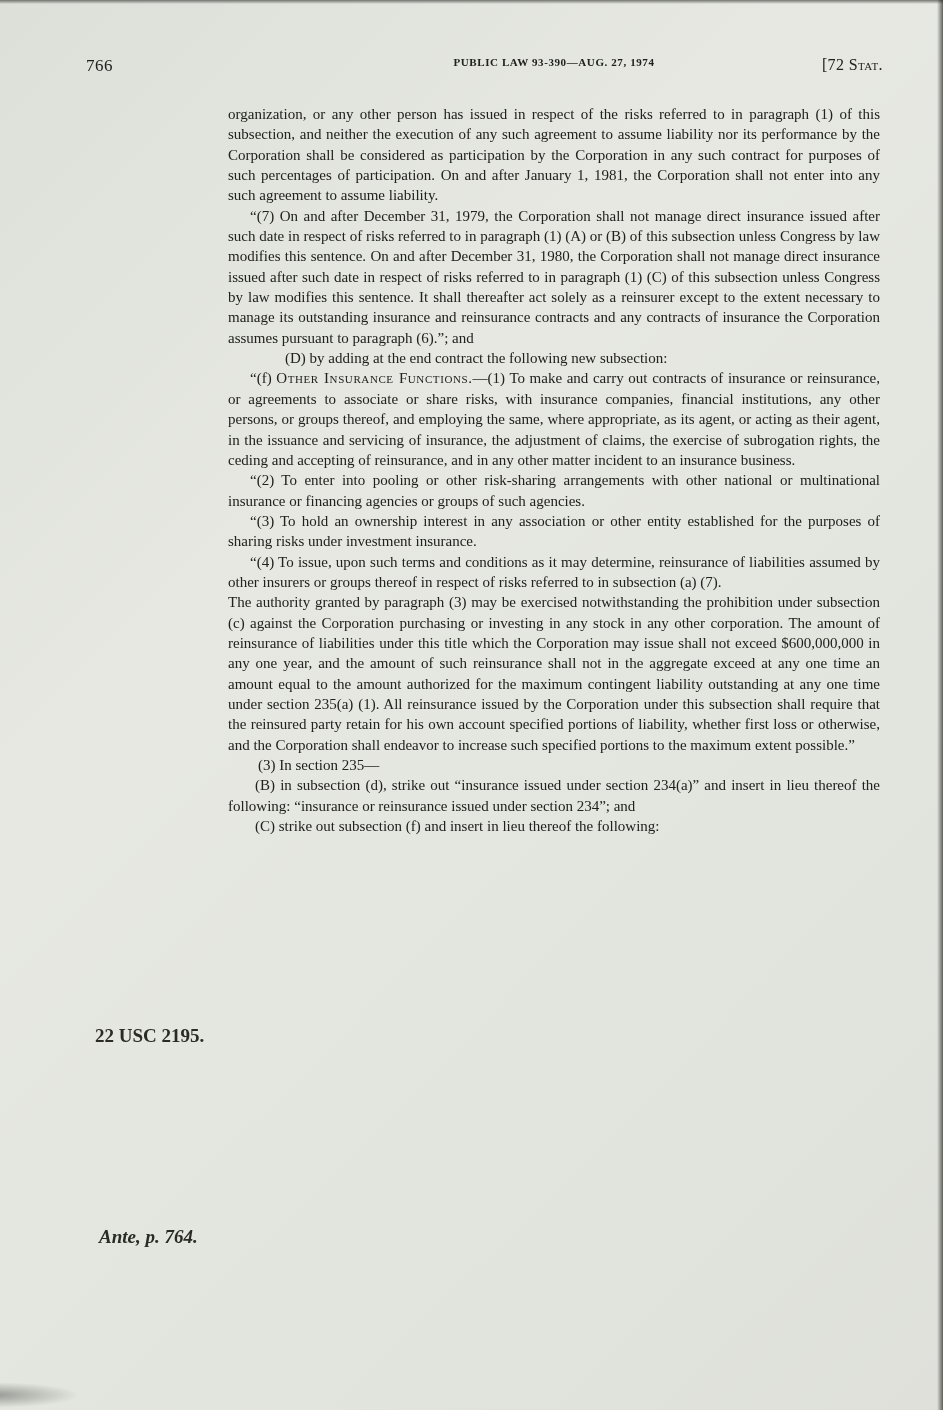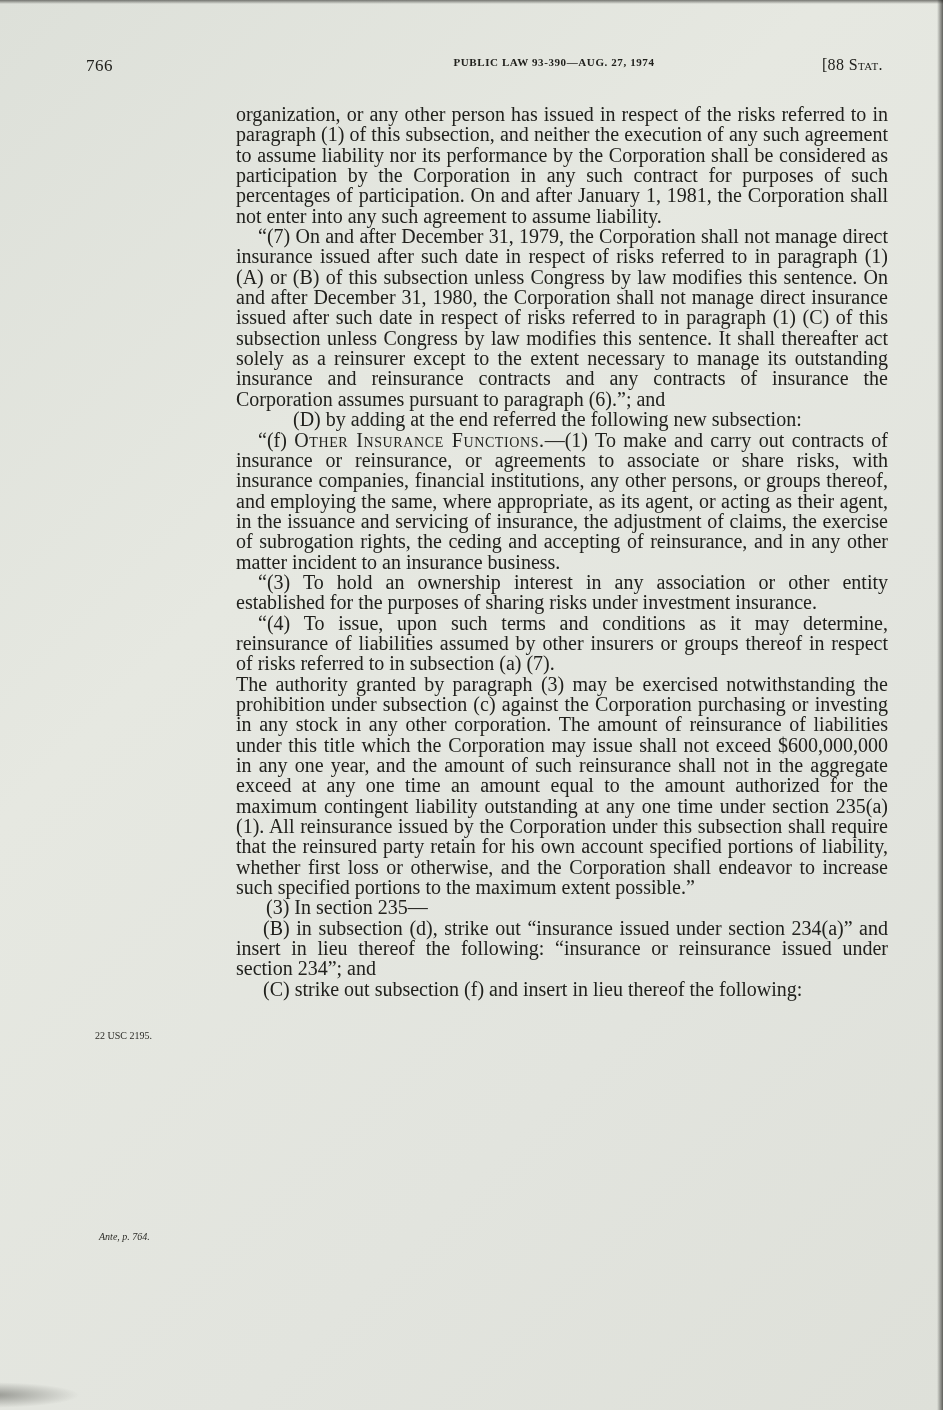--- a/index.html
+++ b/index.html
@@ -31,58 +31,59 @@
   }
   .header-title {
     position: absolute; left: 228px; top: 56px; width: 652px;
     text-align: center; font-weight: bold; font-size: 11px; letter-spacing: 0.6px;
   }
   .header-stat {
     position: absolute; right: 60px; top: 56px;
     font-size: 16px; font-variant: small-caps; letter-spacing: 0.4px;
   }
   .text-col {
-    position: absolute; left: 236px; top: 104px; width: 652px;
-    font-size: 20px; line-height: 20.35px;
+    position: absolute; left: 228px; top: 104px; width: 652px;
+    font-size: 15px; line-height: 20.35px;
   }
   .text-col p { margin: 0; text-align: justify; }
   .flush  { text-indent: 0; }
   .ind1   { text-indent: 22px; }
   .ind15  { text-indent: 30px; }
   .ind2   { text-indent: 57px; }
   .sub    { margin-left: 40px; text-indent: 27px; }
   .smallcaps { font-variant: small-caps; letter-spacing: 0.6px; }
   .margin-note {
     position: absolute; width: 118px;
-    font-size: 10px; line-height: 16px; color: #2b2b26;
+    font-size: 19px; line-height: 16px; color: #2b2b26; font-weight: bold;
   }
   .note-usc  { left: 95px; top: 1028px; }
   .note-ante { left: 99px; top: 1229px; font-style: italic; }
 </style>
 </head>
 <body>
 
 <div class="page">
 
   <div class="edge-top"></div>
   <div class="edge-right"></div>
   <div class="corner-bl"></div>
 
   <span class="page-num">766</span>
   <span class="header-title">PUBLIC LAW 93-390—AUG. 27, 1974</span>
-  <span class="header-stat">[88 Stat.</span>
+  <span class="header-stat">[72 Stat.</span>
 
   <div class="margin-note note-usc">22 USC 2195.</div>
   <div class="margin-note note-ante">Ante, p. 764.</div>
 
   <div class="text-col">
     <p class="flush">organization, or any other person has issued in respect of the risks referred to in paragraph (1) of this subsection, and neither the execution of any such agreement to assume liability nor its performance by the Corporation shall be considered as participation by the Corporation in any such contract for purposes of such percentages of participation. On and after January 1, 1981, the Corporation shall not enter into any such agreement to assume liability.</p>
     <p class="ind1">“(7) On and after December 31, 1979, the Corporation shall not manage direct insurance issued after such date in respect of risks referred to in paragraph (1) (A) or (B) of this subsection unless Congress by law modifies this sentence. On and after December 31, 1980, the Corporation shall not manage direct insurance issued after such date in respect of risks referred to in paragraph (1) (C) of this subsection unless Congress by law modifies this sentence. It shall thereafter act solely as a reinsurer except to the extent necessary to manage its outstanding insurance and reinsurance contracts and any contracts of insurance the Corporation assumes pursuant to paragraph (6).”; and</p>
-    <p class="ind2">(D) by adding at the end referred the following new subsection:</p>
+    <p class="ind2">(D) by adding at the end contract the following new subsection:</p>
     <p class="ind1"><span>“(f) </span><span class="smallcaps">Other Insurance Functions.</span><span>—(1) To make and carry out contracts of insurance or reinsurance, or agreements to associate or share risks, with insurance companies, financial institutions, any other persons, or groups thereof, and employing the same, where appropriate, as its agent, or acting as their agent, in the issuance and servicing of insurance, the adjustment of claims, the exercise of subrogation rights, the ceding and accepting of reinsurance, and in any other matter incident to an insurance business.</span></p>
+    <p class="ind1">“(2) To enter into pooling or other risk-sharing arrangements with other national or multinational insurance or financing agencies or groups of such agencies.</p>
     <p class="ind1">“(3) To hold an ownership interest in any association or other entity established for the purposes of sharing risks under investment insurance.</p>
     <p class="ind1">“(4) To issue, upon such terms and conditions as it may determine, reinsurance of liabilities assumed by other insurers or groups thereof in respect of risks referred to in subsection (a) (7).</p>
     <p class="flush">The authority granted by paragraph (3) may be exercised notwithstanding the prohibition under subsection (c) against the Corporation purchasing or investing in any stock in any other corporation. The amount of reinsurance of liabilities under this title which the Corporation may issue shall not exceed $600,000,000 in any one year, and the amount of such reinsurance shall not in the aggregate exceed at any one time an amount equal to the amount authorized for the maximum contingent liability outstanding at any one time under section 235(a) (1). All reinsurance issued by the Corporation under this subsection shall require that the reinsured party retain for his own account specified portions of liability, whether first loss or otherwise, and the Corporation shall endeavor to increase such specified portions to the maximum extent possible.”</p>
     <p class="ind15">(3) In section 235—</p>
     <p class="sub">(B) in subsection (d), strike out “insurance issued under section 234(a)” and insert in lieu thereof the following: “insurance or reinsurance issued under section 234”; and</p>
     <p class="sub">(C) strike out subsection (f) and insert in lieu thereof the following:</p>
   </div>
 
 </div>
 

